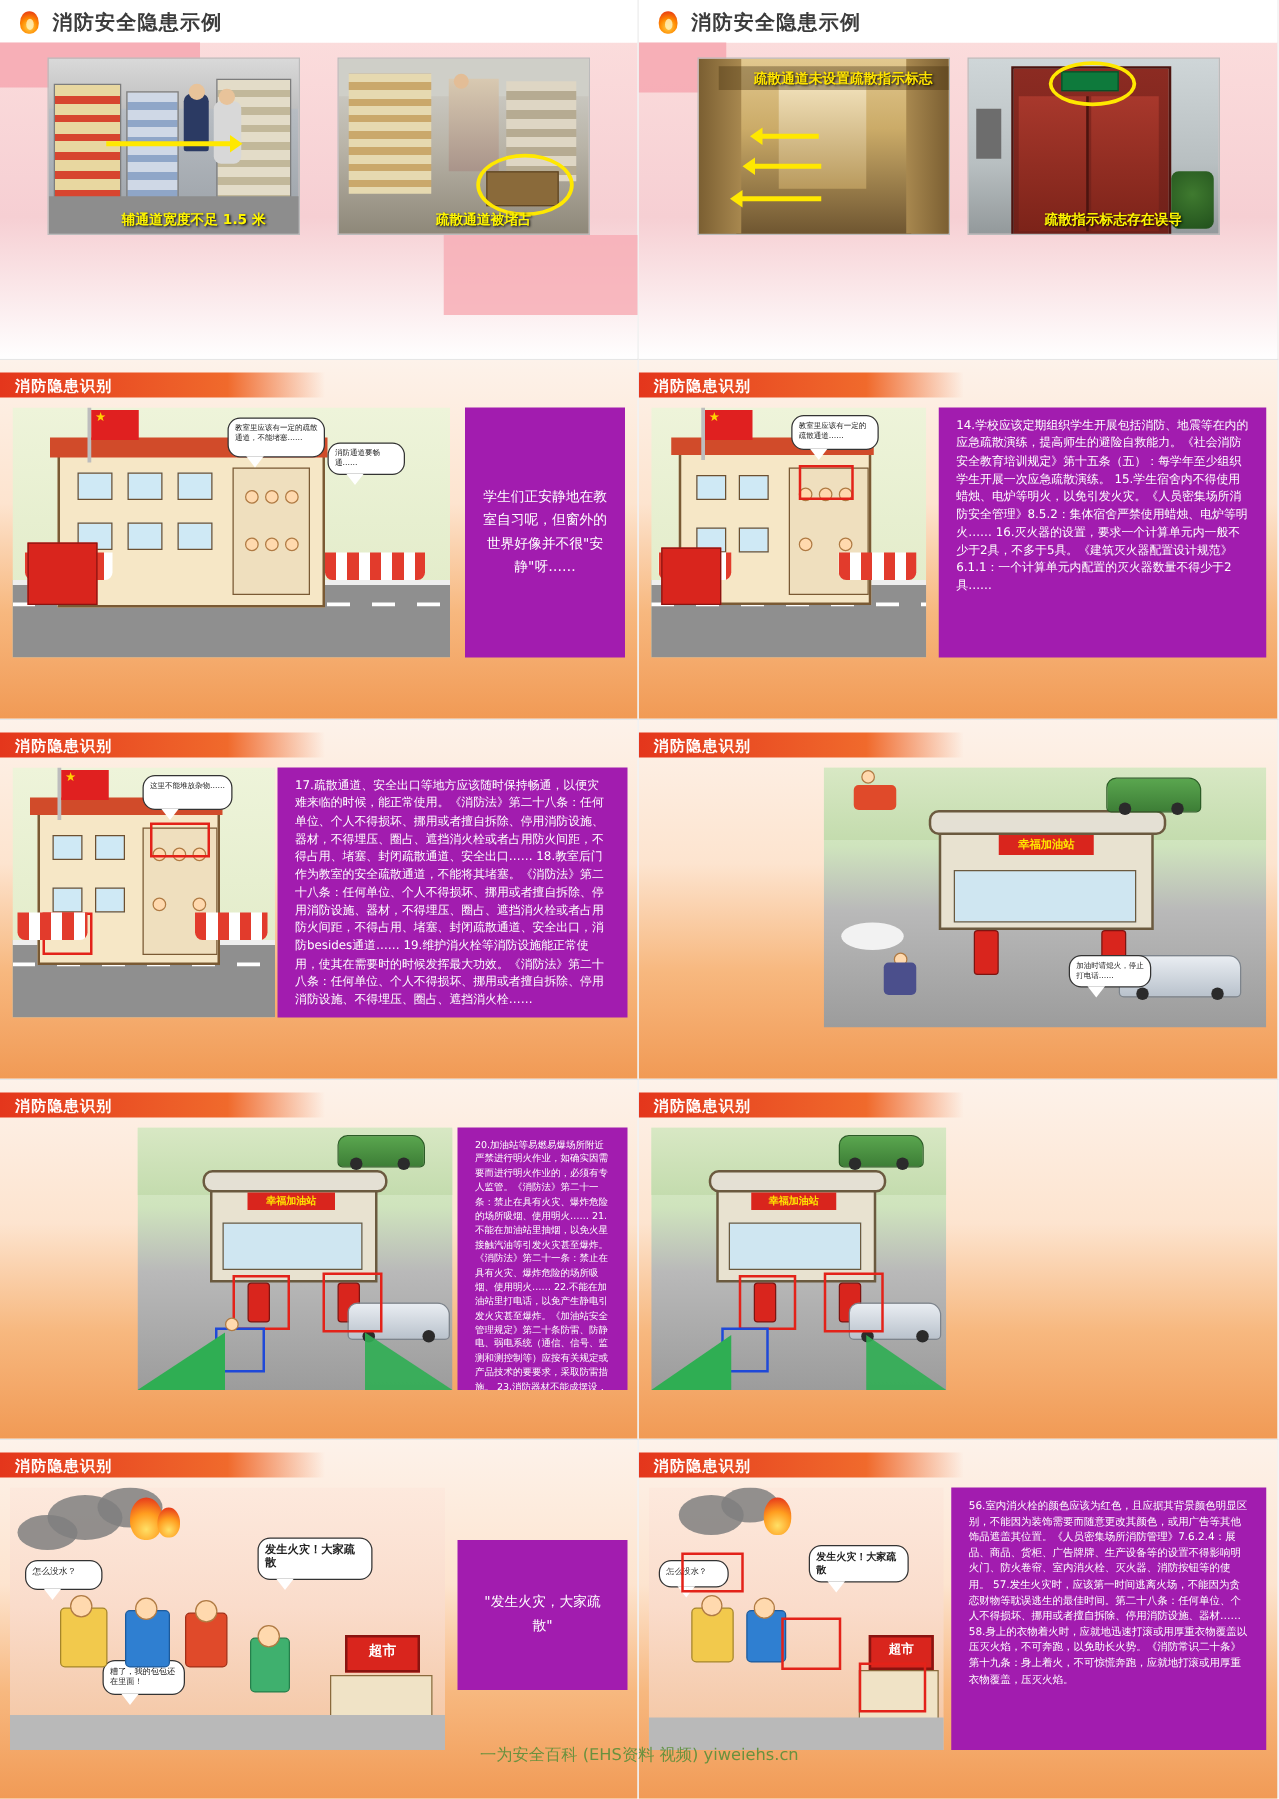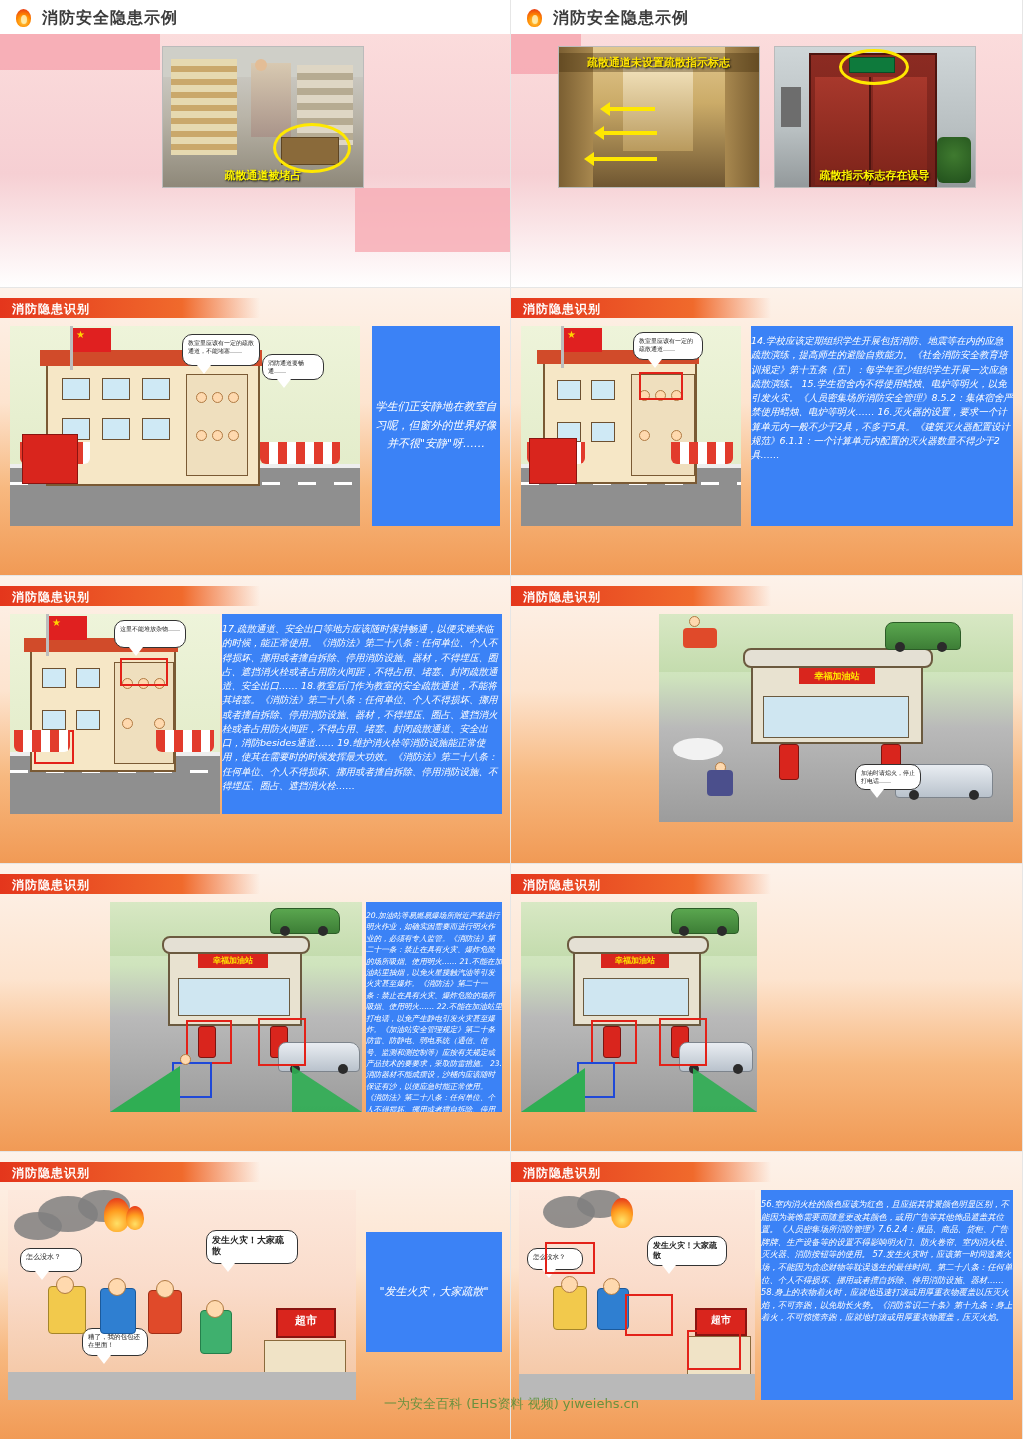--- a/index.html
+++ b/index.html
@@ -15,32 +15,32 @@
   .top-band{position:absolute;left:0;top:0;width:100%;height:34px;background:#ffffff;}
   .top-title{position:absolute;left:42px;top:8px;font-size:16px;font-weight:bold;color:#3b3b3b;letter-spacing:1px;}
   .flame{position:absolute;left:14px;top:7px;width:20px;height:22px;}
   .flame:before{content:"";position:absolute;left:2px;top:2px;width:15px;height:18px;border-radius:50% 50% 45% 45%;
      background:radial-gradient(circle at 50% 70%,#ffd24a 0%,#ff8a00 45%,#e2231a 100%);}
   .flame:after{content:"";position:absolute;left:7px;top:8px;width:6px;height:9px;border-radius:50%;background:#fff3c0;opacity:.8;}
   .top-body{position:absolute;left:0;top:34px;width:100%;height:254px;background:linear-gradient(180deg,#fbdcdc 0%,#f6cfd3 55%,#ffffff 100%);}
   .pinkband{position:absolute;}
   .photos{position:absolute;top:46px;left:0;width:100%;display:flex;gap:14px;justify-content:center;}
   .photo{width:200px;height:140px;position:relative;overflow:hidden;border:1px solid #bbb;}
-  .cap{position:absolute;left:0;bottom:4px;width:100%;text-align:center;color:#fff600;font-size:11px;font-weight:bold;text-shadow:1px 1px 2px #000;}
+  .cap{position:absolute;left:16px;bottom:4px;width:100%;text-align:center;color:#fff600;font-size:11px;font-weight:bold;text-shadow:1px 1px 2px #000;}
   .cap.top{top:6px;bottom:auto;color:#ffe400;}
   .arrow-y{position:absolute;background:#ffe800;height:4px;}
   .arrow-y:after{content:"";position:absolute;right:-9px;top:-5px;border-left:10px solid #ffe800;border-top:7px solid transparent;border-bottom:7px solid transparent;}
   .ellipse{position:absolute;border:3px solid #ffe800;border-radius:50%;}
   
   .cs{background:#ffffff;}
   .cs-inner{position:absolute;left:0;top:0;right:0;bottom:0;background:linear-gradient(180deg,#fdf2ea 0%,#fde4cf 40%,#f7b87f 70%,#f19a55 100%);}
   .hdr{position:absolute;left:0;top:10px;height:20px;width:260px;background:linear-gradient(90deg,#e4361c 0%,#f06a2c 70%,rgba(240,106,44,0) 100%);}
   .hdr span{display:block;color:#fff;font-size:12px;font-weight:bold;padding:3px 0 0 12px;letter-spacing:1px;}
   .artbox{position:absolute;left:10px;top:38px;width:350px;height:200px;overflow:hidden;}
-  .redbox{position:absolute;background:#3b82f6;color:#fff;font-size:9.5px;line-height:1.5;padding:8px 0;box-sizing:border-box;overflow:hidden;font-style:italic;}
+  .redbox{position:absolute;background:#a21caf;color:#fff;font-size:9.5px;line-height:1.5;padding:8px 14px;box-sizing:border-box;overflow:hidden;}
   .redbox.center{display:flex;align-items:center;justify-content:center;text-align:center;font-size:11px;line-height:1.7;}
   
   .scene{position:absolute;inset:0;background:linear-gradient(180deg,#eef4da 0%,#e7efd0 45%,#dfe9c4 100%);}
   .road{position:absolute;left:0;bottom:0;width:100%;height:62px;background:#8f8f8f;}
   .road:before{content:"";position:absolute;left:0;top:18px;width:100%;height:3px;background:repeating-linear-gradient(90deg,#fff 0 18px,transparent 18px 36px);}
   .road:after{content:"";position:absolute;left:0;top:0;width:100%;height:4px;background:#fff;opacity:.85;}
   .bld{position:absolute;background:#f6e7c6;border:2px solid #7a5a34;}
   .roof{position:absolute;background:#d14b2a;}
   .win{position:absolute;background:#cfe9f5;border:1px solid #6d5030;}
   .flagpole{position:absolute;width:3px;background:#bdbdbd;}
@@ -76,20 +76,33 @@
   <div class="grid">
 
     <div class="slide h1 top">
       <div class="top-body"></div>
       <div class="top-band"></div>
       <div class="flame"></div>
       <div class="top-title">消防安全隐患示例</div>
       <div class="pinkband" style="left:0;top:34px;width:160px;height:36px;background:#f6a7b0;opacity:.85;"></div>
       <div class="pinkband" style="left:355px;top:188px;width:156px;height:64px;background:#f7aeb6;opacity:.85;"></div>
       <div class="photos">
+        <div class="photo" style="background:linear-gradient(180deg,#c8ccd0 0%,#b7bcc2 30%,#9aa0a6 100%);">
+          <div style="position:absolute;left:0;top:0;width:100%;height:40px;background:linear-gradient(180deg,#d9d9d9,#bfbfbf);"></div>
+          <div style="position:absolute;left:4px;top:20px;width:52px;height:92px;background:repeating-linear-gradient(180deg,#e8d7a0 0 9px,#d7452f 9px 15px);border:1px solid #7d7d7d;"></div>
+          <div style="position:absolute;left:62px;top:26px;width:40px;height:86px;background:repeating-linear-gradient(180deg,#cfd8e6 0 8px,#8fa6c8 8px 14px);border:1px solid #7d7d7d;"></div>
+          <div style="position:absolute;right:6px;top:16px;width:58px;height:100px;background:repeating-linear-gradient(180deg,#e3dcc8 0 8px,#c2b89a 8px 14px);border:1px solid #7d7d7d;"></div>
+          <div style="position:absolute;left:108px;top:28px;width:20px;height:46px;background:#2b3a63;border-radius:6px 6px 2px 2px;"></div>
+          <div style="position:absolute;left:112px;top:20px;width:13px;height:13px;border-radius:50%;background:#e8c39a;"></div>
+          <div style="position:absolute;left:132px;top:34px;width:22px;height:50px;background:#d8d8d8;border-radius:6px;"></div>
+          <div style="position:absolute;left:136px;top:24px;width:13px;height:13px;border-radius:50%;background:#e8c39a;"></div>
+          <div style="position:absolute;left:0;bottom:0;width:100%;height:30px;background:#8d8d8d;"></div>
+          <div class="arrow-y" style="left:46px;top:66px;width:100px;"></div>
+          <div class="cap">辅通道宽度不足 1.5 米</div>
+        </div>
         <div class="photo" style="background:linear-gradient(180deg,#d4d4d0 0%,#b9b4a8 50%,#8e8879 100%);margin-left:16px;">
           <div style="position:absolute;left:0;top:0;width:100%;height:30px;background:#cfcfc8;"></div>
           <div style="position:absolute;left:8px;top:12px;width:66px;height:96px;background:repeating-linear-gradient(180deg,#e6d9b0 0 7px,#caa86b 7px 13px);"></div>
           <div style="position:absolute;left:88px;top:16px;width:40px;height:74px;background:linear-gradient(180deg,#d8c9b1,#a9948a);"></div>
           <div style="position:absolute;left:92px;top:12px;width:12px;height:12px;border-radius:50%;background:#e3bd96;"></div>
           <div style="position:absolute;right:10px;top:18px;width:56px;height:80px;background:repeating-linear-gradient(180deg,#ded6c4 0 8px,#b6ab92 8px 15px);"></div>
           <div style="position:absolute;left:118px;bottom:22px;width:56px;height:26px;background:#8a6a3a;border:1px solid #5e4523;"></div>
           <div class="ellipse" style="left:110px;bottom:14px;width:72px;height:44px;"></div>
           <div class="cap">疏散通道被堵占</div>
         </div>

